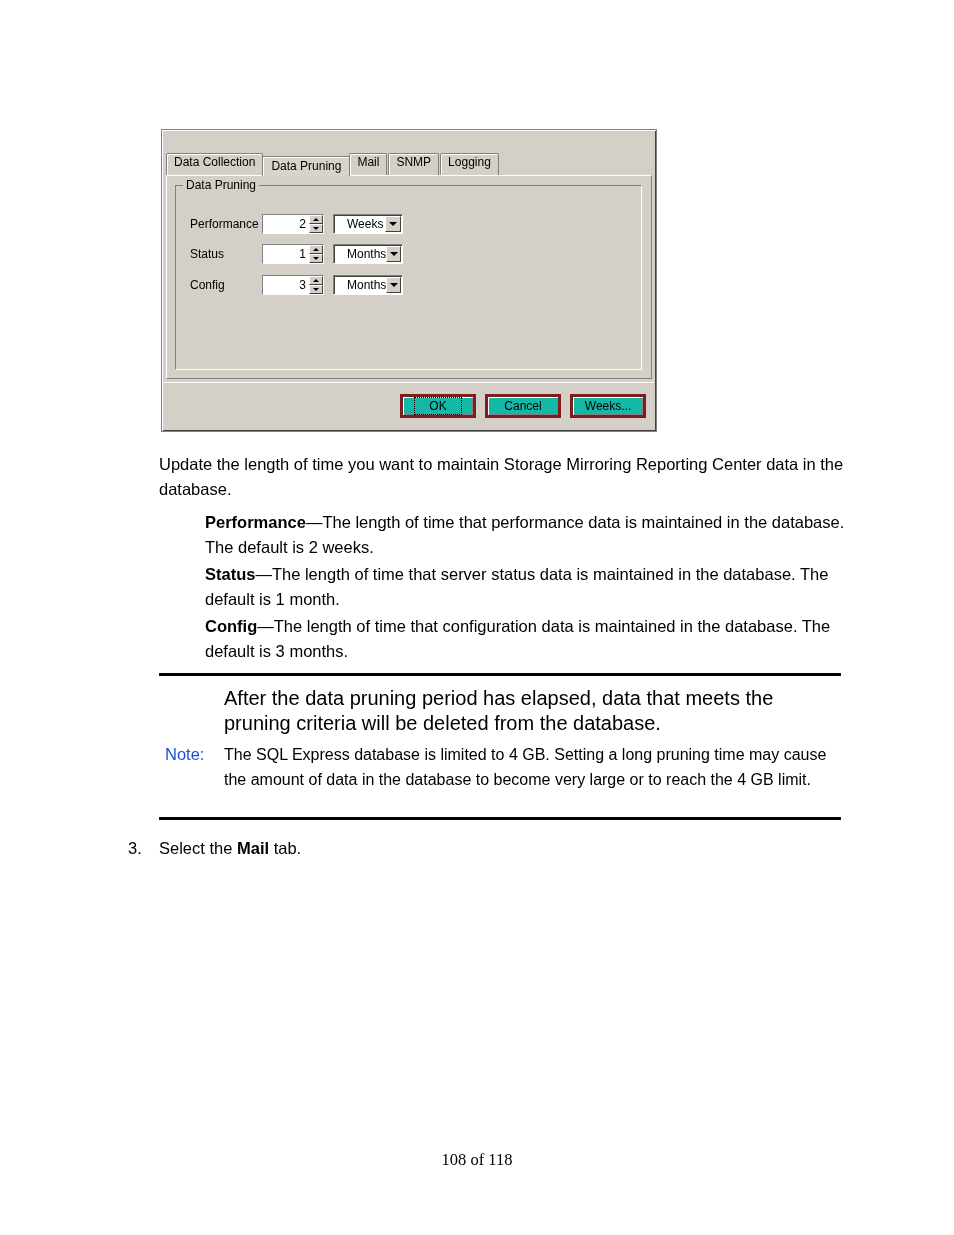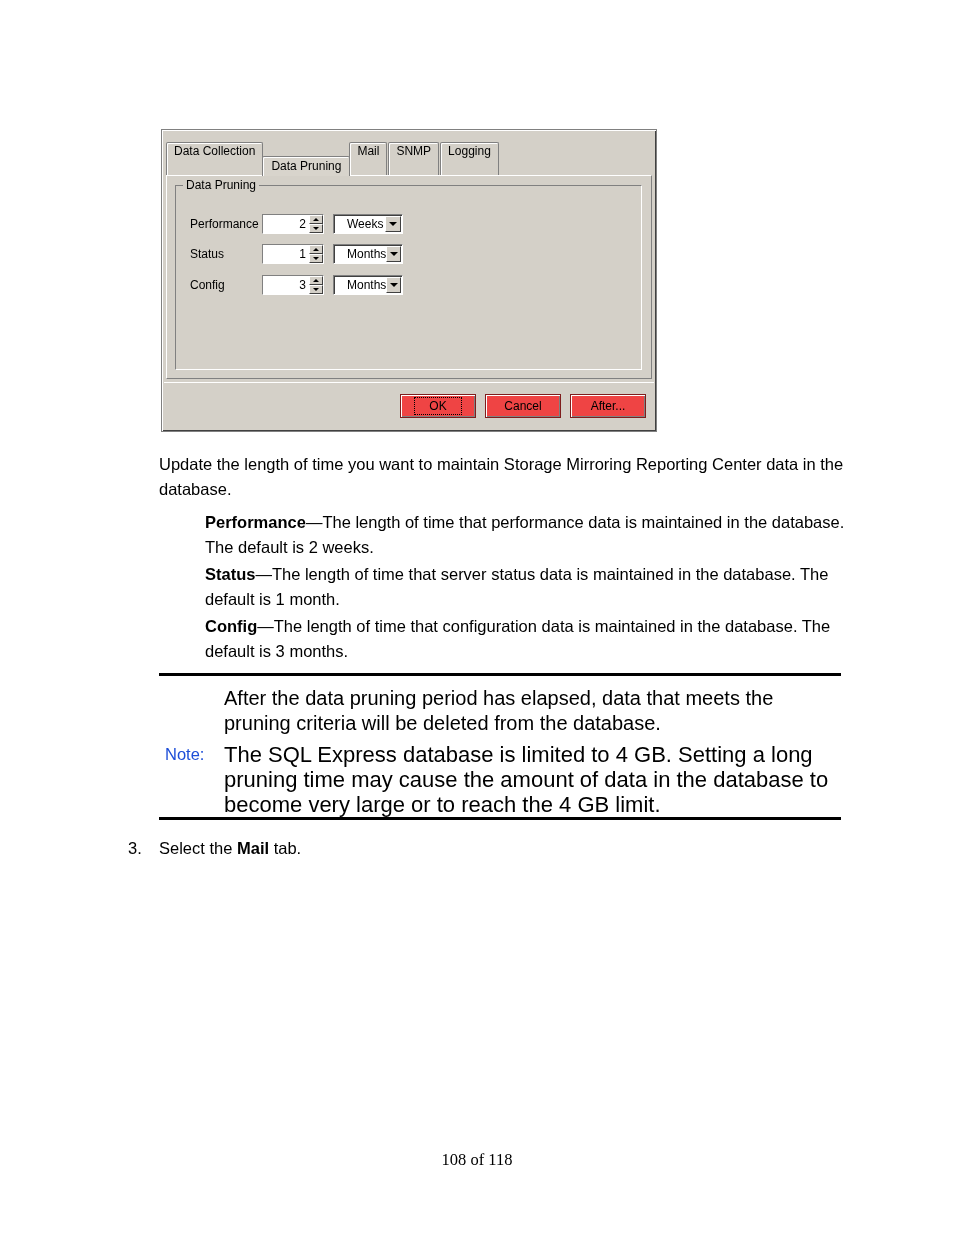--- a/index.html
+++ b/index.html
@@ -70,21 +70,21 @@
   .tabstrip {
     position: absolute;
     left: 4px;
     top: 26px;
     right: 4px;
     height: 20px;
     display: flex;
     align-items: flex-end;
   }
   .tab {
-    height: 34px;
+    height: 23px;
     padding: 0 7px;
     margin-right: 1px;
     background: #d4d0c8;
     border: 1px solid #808080;
     border-bottom: none;
     border-top-left-radius: 2px;
     border-top-right-radius: 2px;
     box-shadow: inset 1px 1px 0 #ffffff;
     font-size: 12px;
     line-height: 16px;
@@ -264,22 +264,22 @@
     display: flex;
     align-items: center;
     justify-content: flex-end;
     padding-right: 8px;
     box-sizing: border-box;
   }
   .dlg-btn {
     width: 76px;
     height: 24px;
     margin-left: 9px;
-    background: #ef4444;
-    border: 1px solid #7f1d1d;
+    background: #14b8a6;
+    border: 3px solid #7f1d1d;
     box-shadow: inset 1px 1px 0 #ffffff, inset -1px -1px 0 #808080;
     font-size: 12px;
     color: #000000;
     display: flex;
     align-items: center;
     justify-content: center;
     box-sizing: border-box;
     cursor: pointer;
     font-family: "Liberation Sans", sans-serif;
   }
@@ -333,21 +333,21 @@
     width: 614px;
     font-size: 20px;
     line-height: 25px;
     color: #000000;
   }
   .note-body2 {
     position: absolute;
     left: 224px;
     top: 742px;
     width: 614px;
-    font-size: 22px;
+    font-size: 16px;
     line-height: 25px;
     color: #000000;
   }
 
   
   .step {
     position: absolute;
     left: 128px;
     top: 836px;
     font-size: 16.5px;
@@ -455,21 +455,21 @@
   </div>
 
   <div class="buttonbar">
     <div class="dlg-btn default">
       <span class="inner">OK</span>
     </div>
     <div class="dlg-btn">
       <span>Cancel</span>
     </div>
     <div class="dlg-btn">
-      <span>After...</span>
+      <span>Weeks...</span>
     </div>
   </div>
 </div>
 
 <div class="doc-para p-intro">Update the length of time you want to maintain Storage Mirroring Reporting Center data in the database.</div>
 
 <div class="doc-para p-perf">
   <b>Performance</b><span>—The length of time that performance data is maintained in the database. The default is 2 weeks.</span>
 </div>
 

